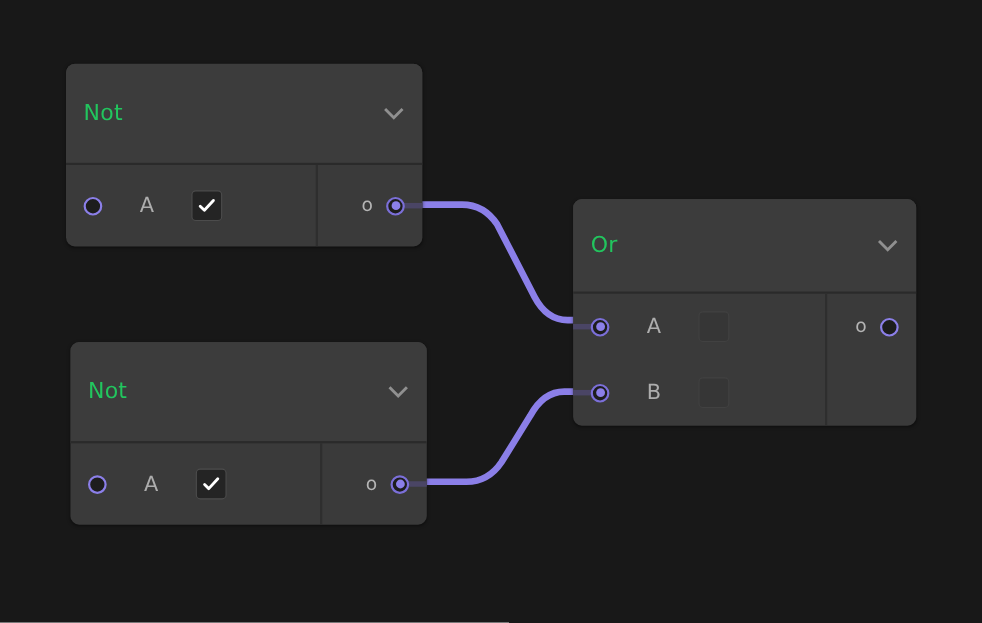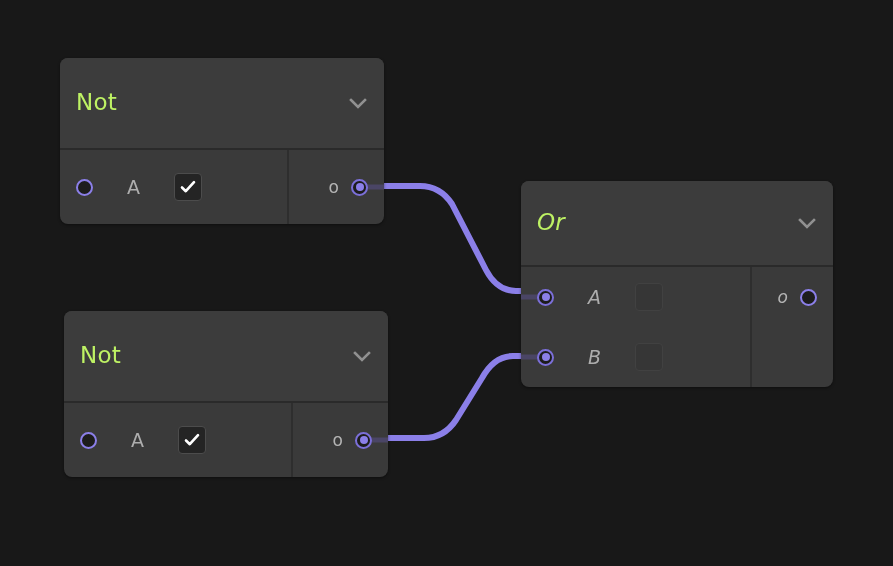--- a/index.html
+++ b/index.html
@@ -49,22 +49,22 @@
     height: 100%;
     background: #3c3c3c;
     border-bottom: 2px solid #2a2a2a;
     display: flex;
     align-items: center;
     padding: 0 16px;
     box-sizing: border-box;
   }
 
   .node-title {
-    color: #bef264;
-    font-size: 23px;
+    color: #22c55e;
+    font-size: 20px;
     font-weight: 400;
     letter-spacing: 0.2px;
     line-height: 1;
     margin-top: -2px;
   }
 
   .node-collapse {
     position: absolute;
     right: 16px;
     top: 50%;
@@ -251,21 +251,21 @@
           </div>
           <div class="ports-out" style="width: 95px;">
             <div class="port-row out" style="height: 74px; padding-right: 16px;">
               <span class="port-label small" style="margin-right: 12px;">o</span>
               <div class="port-stub" style="right: -8px; width: 28px;"></div>
               <div class="port connected"></div>
             </div>
           </div>
         </div>
       </div>
-      <div class="node" style="left: 521px; top: 181px; width: 312px; height: 206px; font-style: italic;">
+      <div class="node" style="left: 521px; top: 181px; width: 312px; height: 206px;">
         <div class="node-header" style="height: 86px;">
           <span class="node-title">Or</span>
           <span class="node-collapse">
             <svg width="20" height="14" viewBox="0 0 20 14">
               <path d="M3 4 L10 11 L17 4" fill="none" stroke="#909090" stroke-width="2.6" stroke-linecap="square" stroke-linejoin="miter"></path>
             </svg>
           </span>
         </div>
         <div class="node-body" style="height: 120px;">
           <div class="ports-in">

